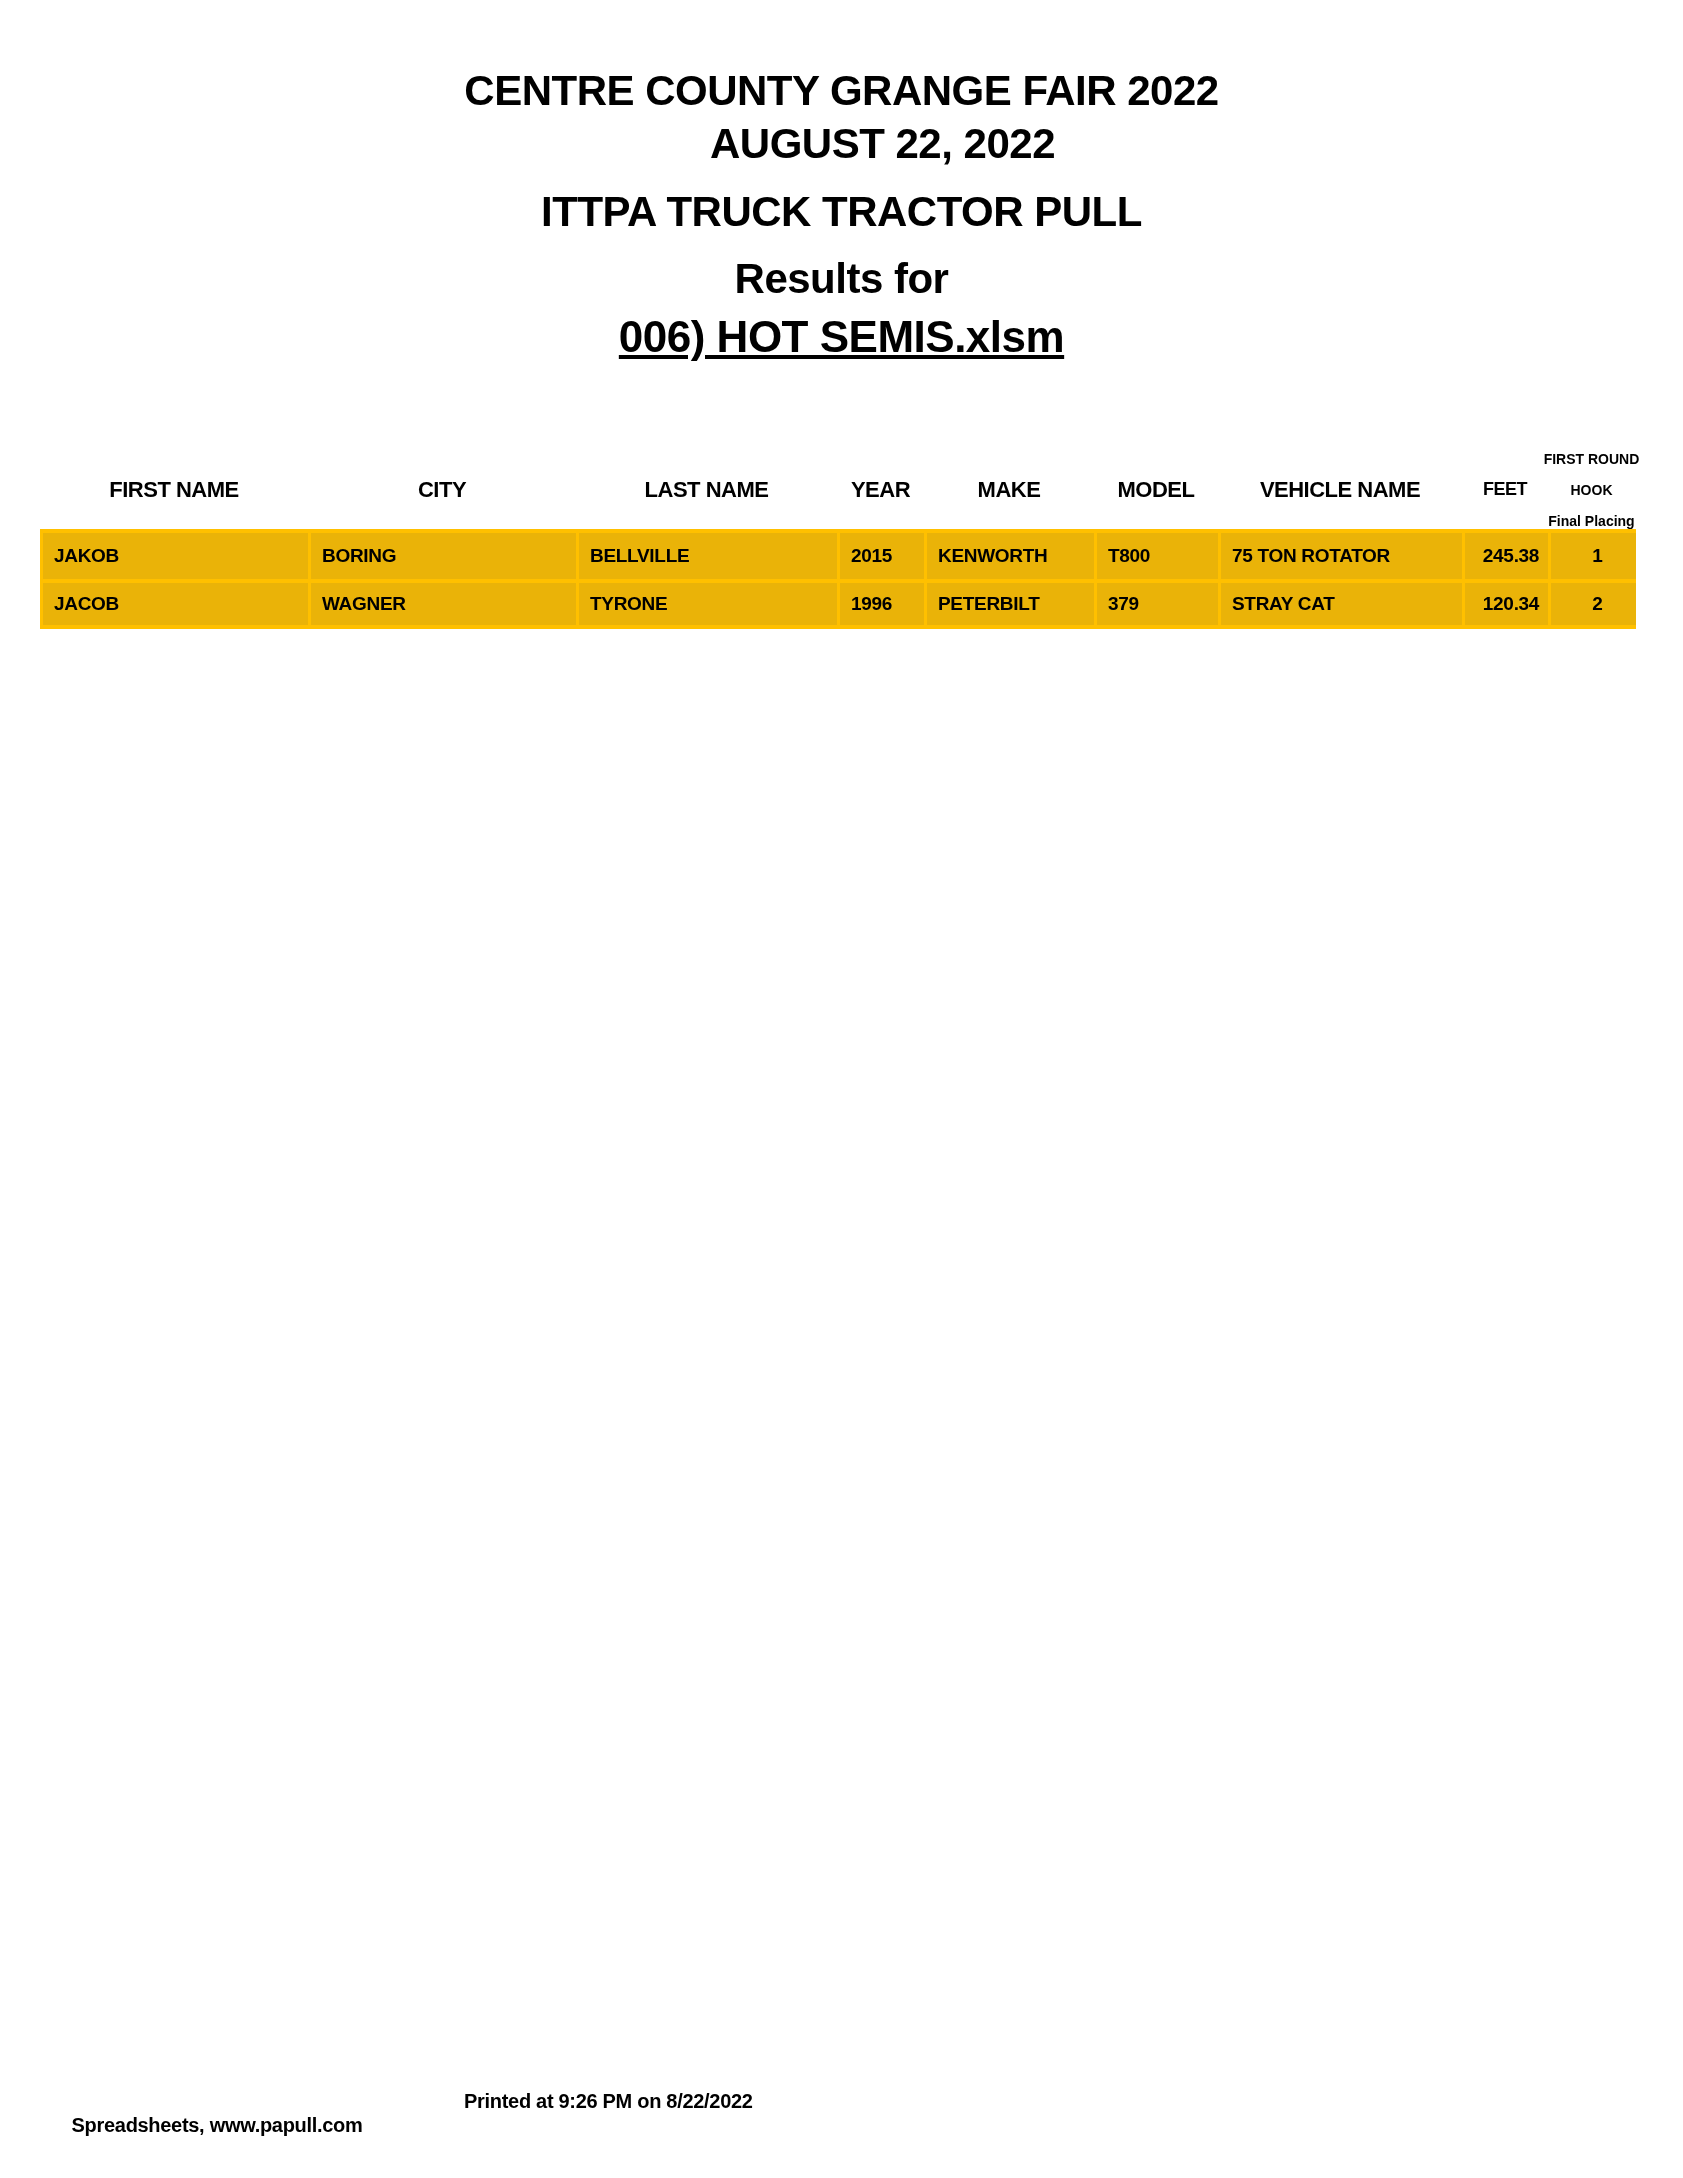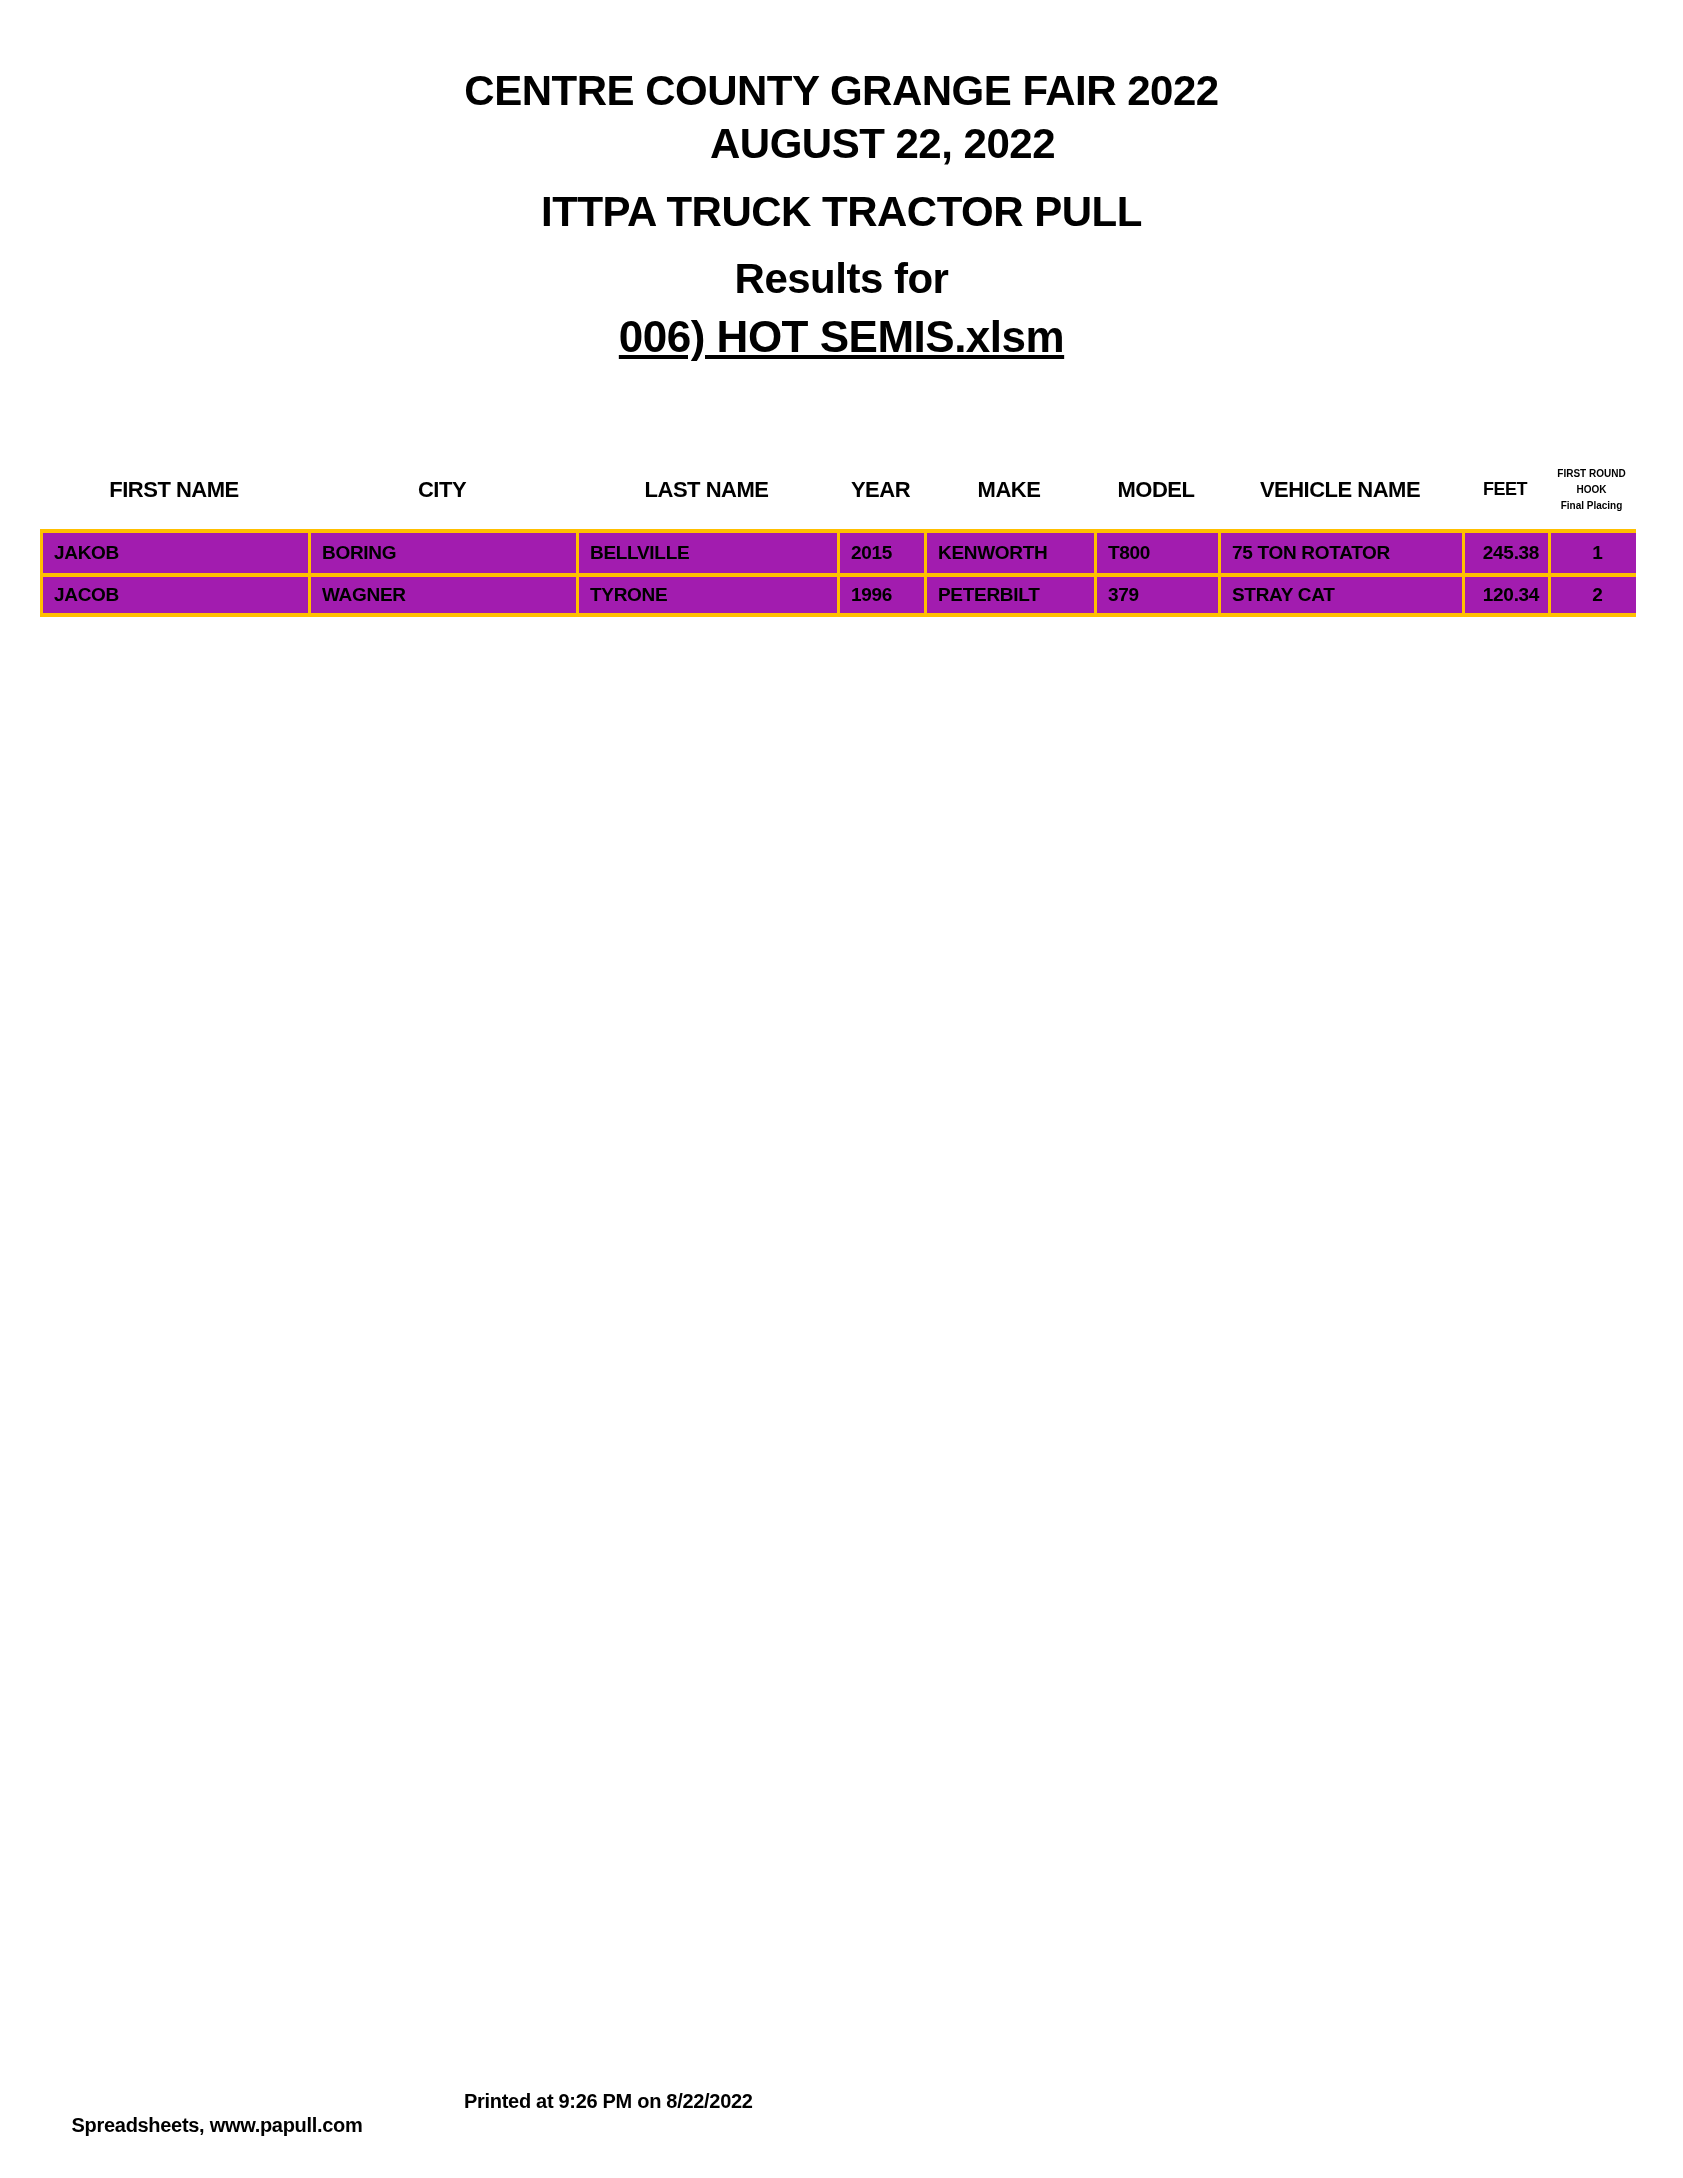--- a/index.html
+++ b/index.html
@@ -38,29 +38,29 @@
   .thead { height: 79px; }
   .th {
     display: flex; align-items: center; justify-content: center;
     font-weight: 700; font-size: 22px; letter-spacing: -0.5px;
     text-align: center; white-space: pre;
   }
   .th-feet { font-size: 18px; }
   .th-hook {
     display: flex; flex-direction: column;
     align-items: center; justify-content: center;
-    font-weight: 700; font-size: 10px; line-height: 16px;
-    text-align: left; white-space: pre;
+    font-weight: 700; font-size: 14px; line-height: 16px;
+    text-align: left; white-space: pre; gap: 15px;
   }
   .trow {
     display: grid;
     grid-template-columns: 268px 268px 261px 87px 170px 124px 244px 86px 87px;
-    height: 44px;
+    height: 50px;
     border-top: 4px solid #FFC000;
-    background: #a21caf;
+    background: #eab308;
   }
   .trow:last-child { border-bottom: 4px solid #FFC000; }
   .td {
     display: flex; align-items: center;
     border-left: 3px solid #FFC000;
     font-weight: 700; font-size: 19px; letter-spacing: -0.3px;
     padding-left: 11px;
     white-space: pre; overflow: hidden;
   }
   .td-center { justify-content: center; padding-left: 9px; }

